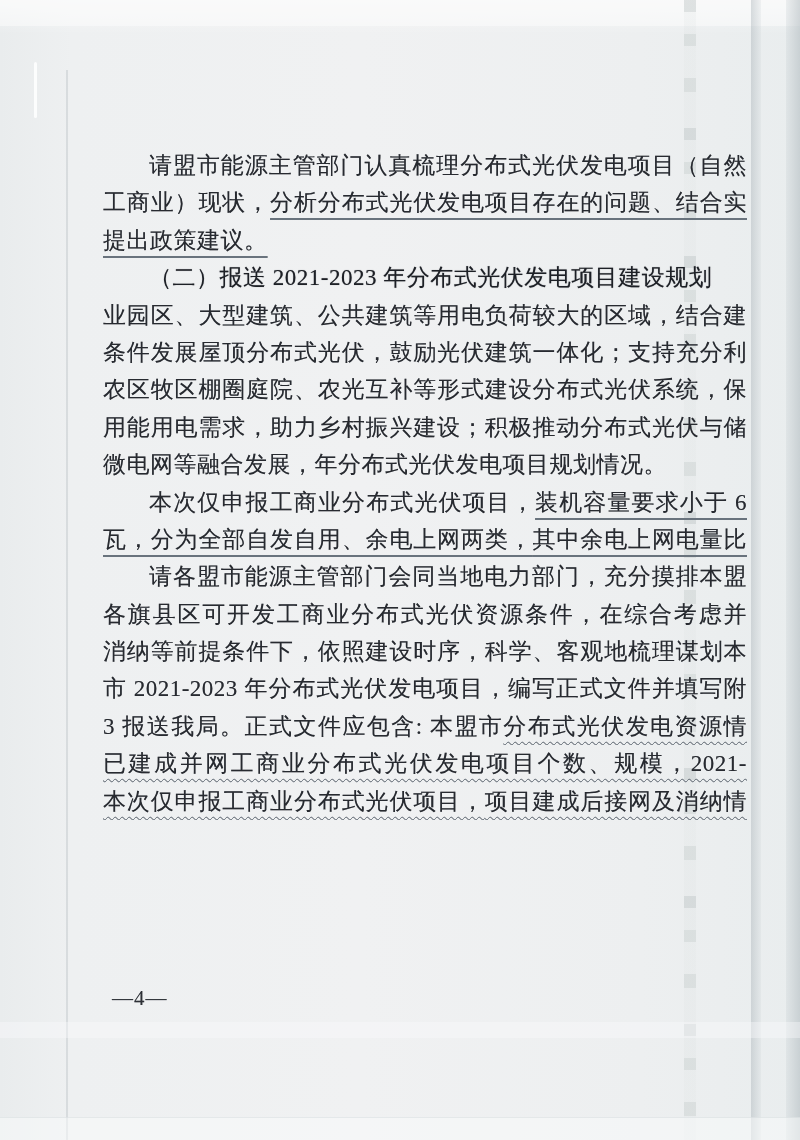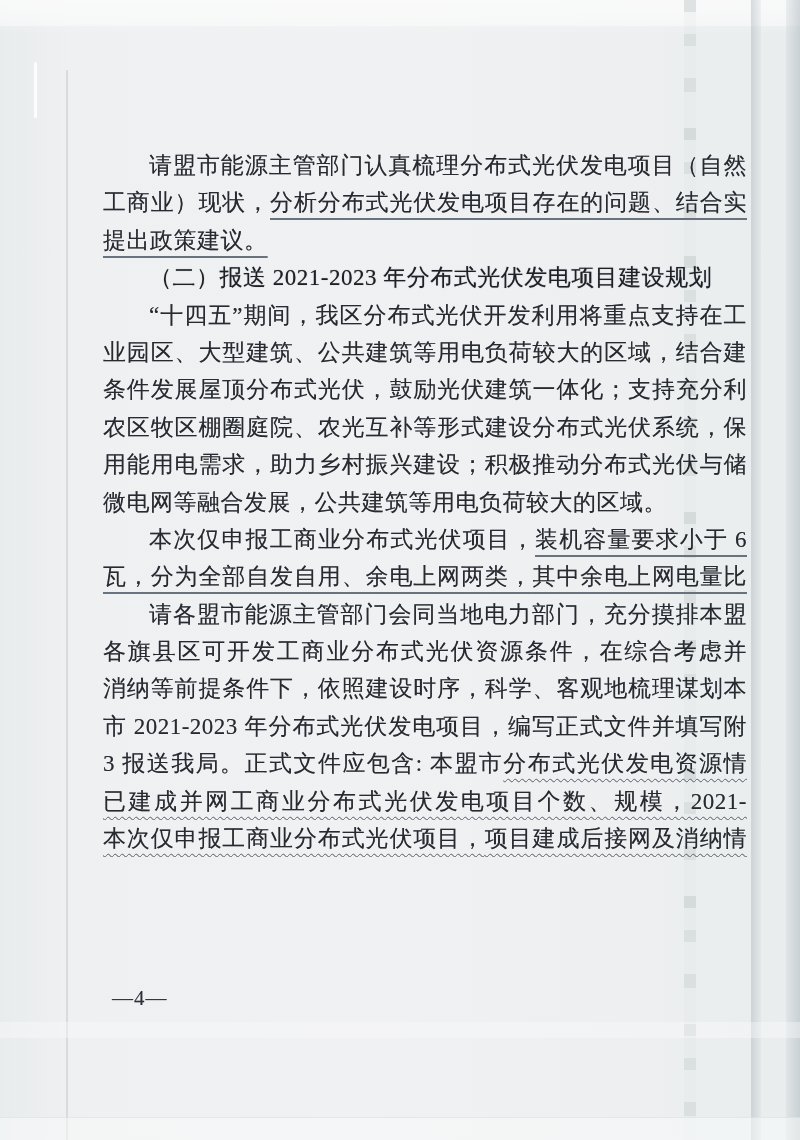--- a/index.html
+++ b/index.html
@@ -94,26 +94,25 @@
   <div class="artifact streak-b"></div>
   <div class="artifact edge-right"></div>
   <div class="artifact mid-band"></div>
   <div class="artifact bottom-band"></div>
 
   <div class="content">
       <div class="line indent fill"><span>请盟市能源主管部门认真梳理分布式光伏发电项目（自然人、</span></div>
       <div class="line fill"><span>工商业）现状，</span><span class="u-solid">分析分布式光伏发电项目存在的问题、结合实际</span></div>
       <div class="line"><span class="u-solid">提出政策建议。</span></div>
       <div class="line bold indent"><span>（二）报送 2021-2023 年分布式光伏发电项目建设规划</span></div>
-      <div class="line indent fill"><span>“十四五”期间，我区分布式光伏开发利用将重点支持在工</span></div>
       <div class="line fill"><span>业园区、大型建筑、公共建筑等用电负荷较大的区域，结合建筑</span></div>
       <div class="line fill"><span>条件发展屋顶分布式光伏，鼓励光伏建筑一体化；支持充分利用</span></div>
       <div class="line fill"><span>农区牧区棚圈庭院、农光互补等形式建设分布式光伏系统，保障</span></div>
       <div class="line fill"><span>用能用电需求，助力乡村振兴建设；积极推动分布式光伏与储能、</span></div>
-      <div class="line"><span>微电网等融合发展，公共建筑等用电负荷较大的区域。</span></div>
+      <div class="line"><span>微电网等融合发展，年分布式光伏发电项目规划情况。</span></div>
       <div class="line indent fill"><span>本次仅申报工商业分布式光伏项目，</span><span class="u-solid">装机容量要求小于 6 兆</span></div>
       <div class="line fill"><span class="u-solid">瓦，分为全部自发自用、余电上网两类，</span><span class="u-solid">其中余电上网电量比列</span></div>
       <div class="line indent fill"><span>请各盟市能源主管部门会同当地电力部门，充分摸排本盟市</span></div>
       <div class="line fill"><span>各旗县区可开发工商业分布式光伏资源条件，在综合考虑并网、</span></div>
       <div class="line fill"><span>消纳等前提条件下，依照建设时序，科学、客观地梳理谋划本盟</span></div>
       <div class="line fill"><span>市 2021-2023 年分布式光伏发电项目，编写正式文件并填写附件</span></div>
       <div class="line fill"><span>3 报送我局。正式文件应包含: 本盟市</span><span class="u-wavy">分布式光伏发电资源情况，</span></div>
       <div class="line fill"><span class="u-wavy">已建成并网工商业分布式光伏发电项目个数、规模，2021-2023</span></div>
       <div class="line fill"><span class="u-wavy">本次仅申报工商业分布式光伏项目，</span><span class="u-wavy">项目建成后接网及消纳情况分</span></div>
     </div>

